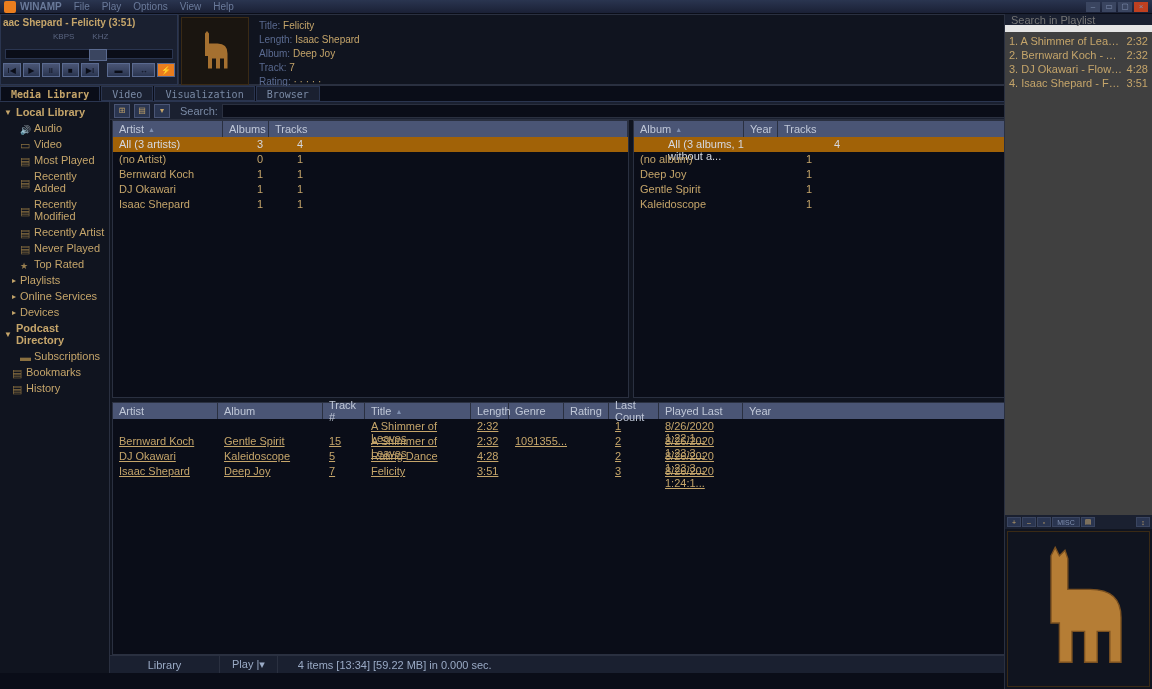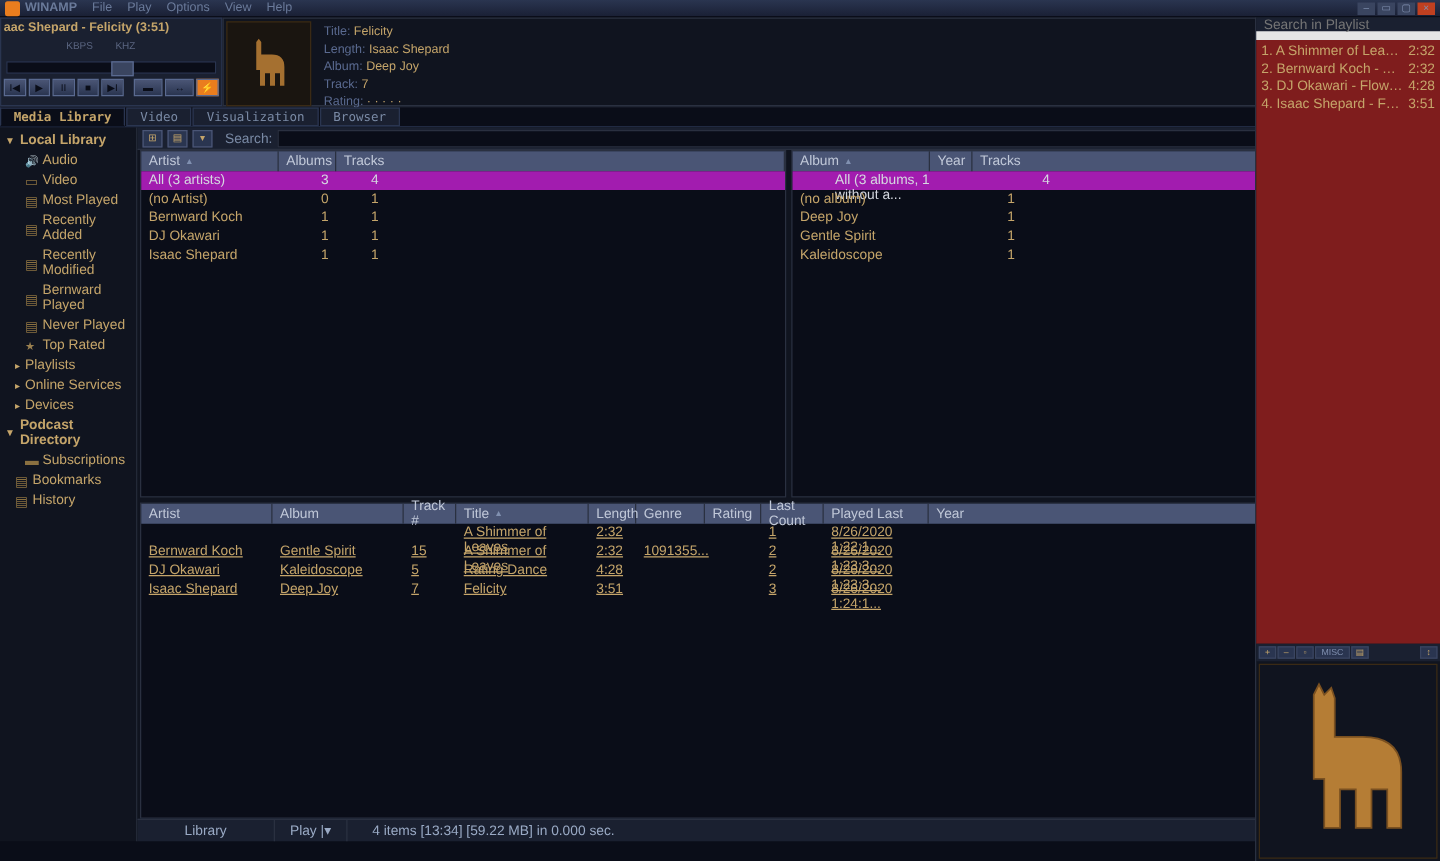--- a/index.html
+++ b/index.html
@@ -58,35 +58,35 @@
 .search-label { color: #7a8aa5; font-size: 11px; margin-left: 6px; }
 .search-input { flex: 1; height: 14px; background: #0a0d18; border: 1px solid #2a3040; color: #c5a56a; font-size: 11px; padding: 0 4px; }
 .clear-btn { padding: 1px 10px; background: #1a2030; border: 1px solid #2a3550; color: #9aaac5; font-size: 11px; cursor: pointer; }
 
 .panes { display: flex; height: 278px; gap: 4px; padding: 0 2px; }
 .pane { flex: 1; background: #0a0d18; border: 1px solid #2a3040; }
 .grid-header { height: 16px; background: #4a5575; display: flex; }
 .gh-cell { padding: 2px 6px; font-size: 11px; color: #c0c8d8; border-right: 1px solid #2a3040; display: flex; align-items: center; }
 .sort-arrow { font-size: 7px; margin-left: 4px; color: #8090b0; }
 .grid-row { height: 15px; display: flex; font-size: 11px; }
-.grid-row.selected { background: #a21caf; color: #d5d8e0; }
+.grid-row.selected { background: #a16207; color: #d5d8e0; }
 .gr-cell { padding: 1px 6px; }
 
 .tracks-pane { flex: 1; background: #0a0d18; border: 1px solid #2a3040; margin: 4px 2px 0 2px; }
 .tracks-header { height: 16px; background: #4a5575; display: flex; }
 .tracks-body .grid-row .gr-cell { color: #c5a56a; text-decoration: underline; }
 
 .statusbar { height: 18px; background: #1a2030; display: flex; align-items: center; border-top: 1px solid #2a3040; }
 .status-seg { padding: 0 20px; color: #9aaac5; font-size: 11px; border-right: 1px solid #2a3040; display: flex; align-items: center; height: 100%; }
 .status-menu { cursor: pointer; }
 
 .right-panel { width: 148px; background: #10141f; border-left: 1px solid #2a3040; display: flex; flex-direction: column; position: absolute; right: 0; top: 14px; bottom: 0; }
 .playlist-search { height: 18px; background: #1a2030; border-bottom: 7px solid #e5e5e5; display: flex; align-items: center; padding: 0 6px; }
 .pl-search-input { flex: 1; background: transparent; border: none; color: #c5a56a; font-size: 11px; }
-.playlist-items { flex: 1; background: #7f1d1d; padding: 2px 4px; }
+.playlist-items { flex: 1; background: #404040; padding: 2px 4px; }
 .pl-row { display: flex; font-size: 11px; padding: 1px 0; cursor: pointer; }
 .pl-name { flex: 1; overflow: hidden; text-overflow: ellipsis; white-space: nowrap; }
 .pl-dur { margin-left: 4px; }
 .pl-mini-controls { height: 14px; background: #1a2030; display: flex; gap: 1px; align-items: center; padding: 0 2px; }
 .pl-mc-btn { width: 14px; height: 10px; background: #2a3550; border: 1px solid #3a4560; font-size: 7px; cursor: pointer; display:flex; align-items:center; justify-content:center; }
 .pl-mc-wide { width: 28px; font-size: 7px; color: #8090b0; }
 .album-art-large { height: 156px; background: #10141f; border: 1px solid #3a2a15; margin: 2px; display: flex; align-items: center; justify-content: center; }
 .album-art-large svg { width: 140px; height: 140px; }
 </style>
 </head>
@@ -196,21 +196,21 @@
       <div class="tree-item sub">
         <span class="tree-icon ic-doc"></span>
         <span>Recently Added</span>
       </div>
       <div class="tree-item sub">
         <span class="tree-icon ic-doc"></span>
         <span>Recently Modified</span>
       </div>
       <div class="tree-item sub">
         <span class="tree-icon ic-doc"></span>
-        <span>Bernward Played</span>
+        <span>Recently Artist</span>
       </div>
       <div class="tree-item sub">
         <span class="tree-icon ic-doc"></span>
         <span>Never Played</span>
       </div>
       <div class="tree-item sub">
         <span class="tree-icon ic-star"></span>
         <span>Top Rated</span>
       </div>
       <div class="tree-item ">

